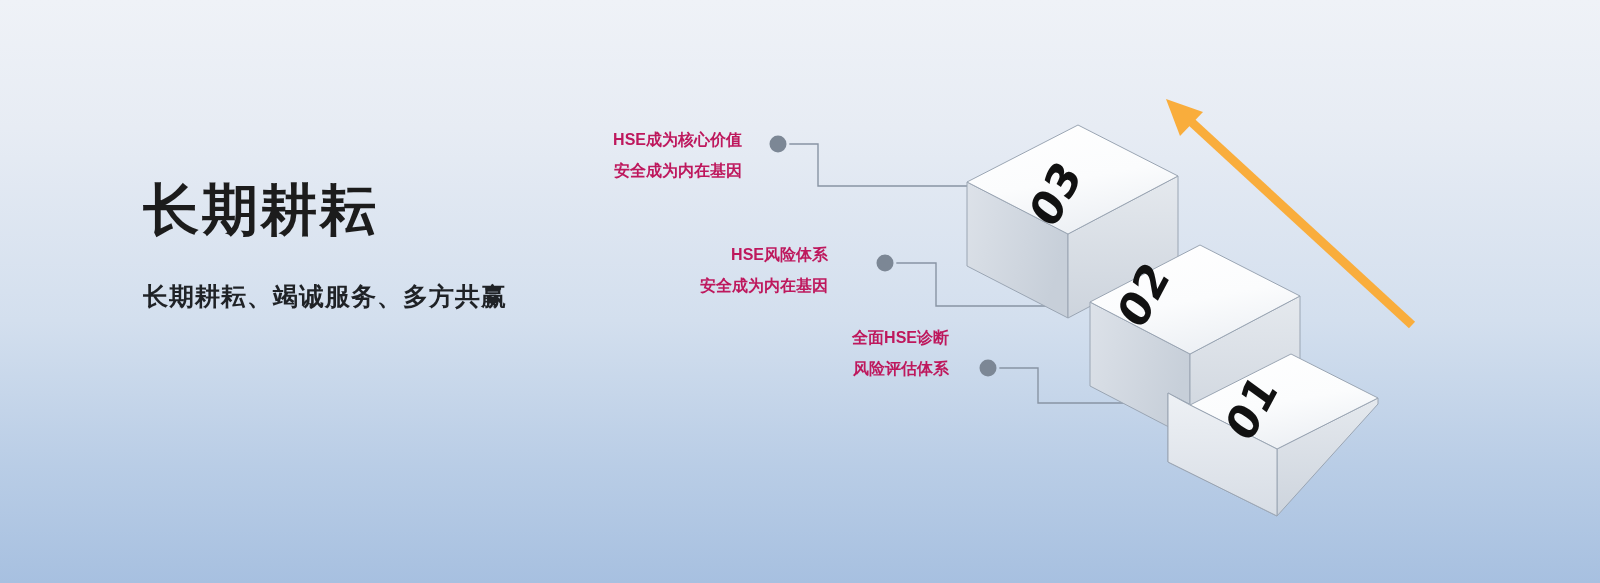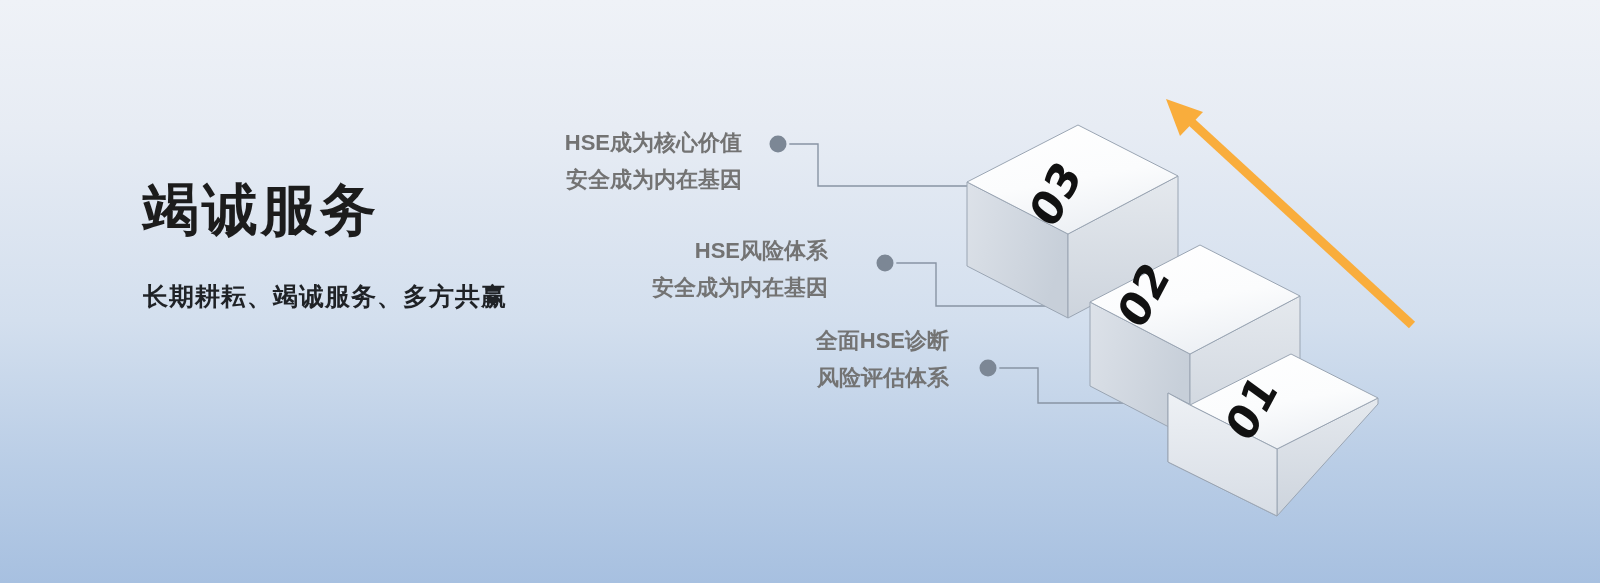--- a/index.html
+++ b/index.html
@@ -49,31 +49,31 @@
     white-space: nowrap;
   }
 
   
   .callout {
     position: absolute;
     text-align: right;
   }
 
   .callout-line {
-    font-size: 22px;
+    font-size: 16px;
     font-weight: 600;
-    color: #737373;
+    color: #be185d;
     line-height: 1;
     white-space: nowrap;
   }
 
   .callout-line + .callout-line { margin-top: 15px; }
 
   #callout-3 { left: 360px; top: 132px; width: 382px; }
-  #callout-2 { left: 480px; top: 240px; width: 348px; }
+  #callout-2 { left: 480px; top: 247px; width: 348px; }
   #callout-1 { left: 600px; top: 330px; width: 349px; }
 
   
   #stage {
     position: absolute;
     left: 0;
     top: 0;
     width: 1600px;
     height: 583px;
   }
@@ -93,21 +93,21 @@
   #num-03 { left: 1024px; top: 168px; transform: rotate(-62deg) skewX(-8deg); }
   #num-02 { left: 1112px; top: 269px; transform: rotate(-62deg) skewX(-8deg); }
   #num-01 { left: 1220px; top: 382px; transform: rotate(-62deg) skewX(-8deg); }
 </style>
 </head>
 <body>
 
 <div id="slide">
 
   <div class="heading-block">
-    <div class="page-title">竭诚服务</div>
+    <div class="page-title">长期耕耘</div>
     <div class="page-subtitle">长期耕耘、竭诚服务、多方共赢</div>
   </div>
 
   <div class="callout" id="callout-3">
     <div class="callout-line">HSE成为核心价值</div>
     <div class="callout-line">安全成为内在基因</div>
   </div>
 
   <div class="callout" id="callout-2">
     <div class="callout-line">HSE风险体系</div>

